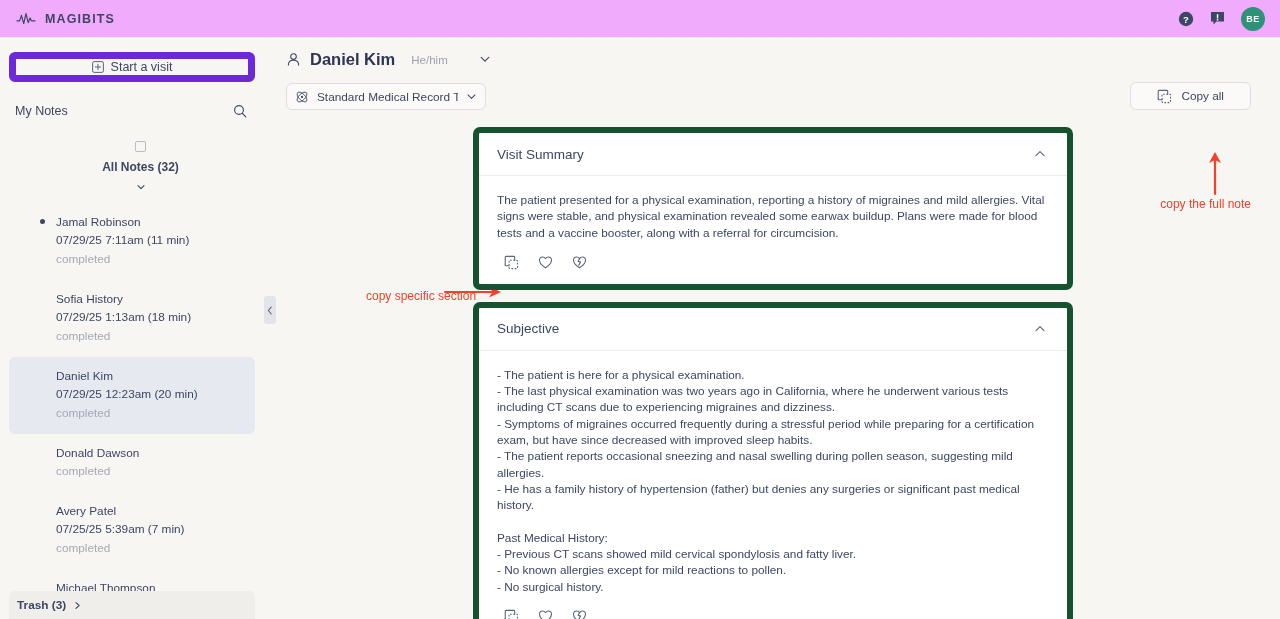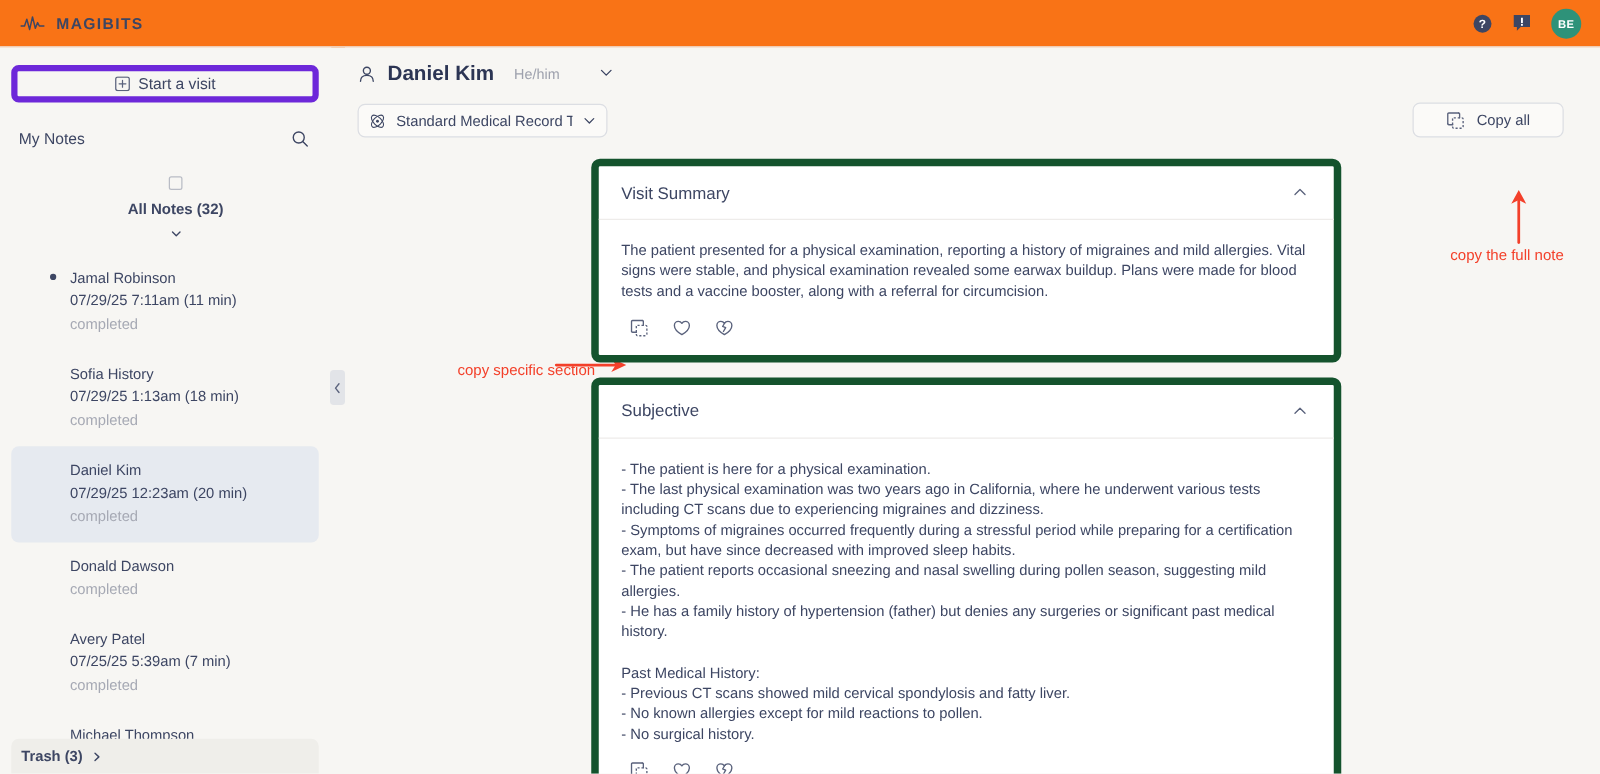--- a/index.html
+++ b/index.html
@@ -8,21 +8,21 @@
     background: #f7f6f3;
     font-family: "Liberation Sans", sans-serif;
     color: #3d4663;
     overflow: hidden;
   }
   .app { position: relative; width: 1280px; height: 619px; }
 
   
   .topbar {
     position: absolute; top: 0; left: 0; width: 1280px; height: 38px;
-    background: #f97316; border-bottom: 1px solid #ececea;
+    background: #f0abfc; border-bottom: 1px solid #ececea;
     display: flex; align-items: center;
   }
   .brand { display: flex; align-items: center; gap: 9px; padding-left: 16px; }
   .brand-mark { width: 20px; height: 14px; display: block; }
   .brand-name {
     font-size: 12.5px; font-weight: 700; letter-spacing: 1.1px; color: #3d4663;
   }
   .topbar-right {
     margin-left: auto; display: flex; align-items: center; gap: 16px; padding-right: 15px;
   }
@@ -34,21 +34,21 @@
     display: flex; align-items: center; justify-content: center;
   }
 
   
   .sidebar {
     position: absolute; top: 38px; left: 0; width: 265px; height: 581px;
     background: #f7f6f3; overflow: hidden;
   }
   .start-visit {
     margin: 14px 10px 0 9px; height: 30px;
-    border: 5px solid #6d28d9; border-radius: 6px; background: transparent;
+    border: 7px solid #6d28d9; border-radius: 6px; background: transparent;
     display: flex; align-items: center; justify-content: center; gap: 7px;
     font-size: 12.5px; color: #3d4663; cursor: pointer;
   }
   .my-notes-row {
     display: flex; align-items: center; justify-content: space-between;
     padding: 22px 18px 0 15px;
   }
   .my-notes-label { font-size: 12.5px; color: #3d4663; }
   .all-notes-row {
     display: flex; align-items: center; gap: 8px; padding: 23px 0 0 16px; flex-direction: column;

